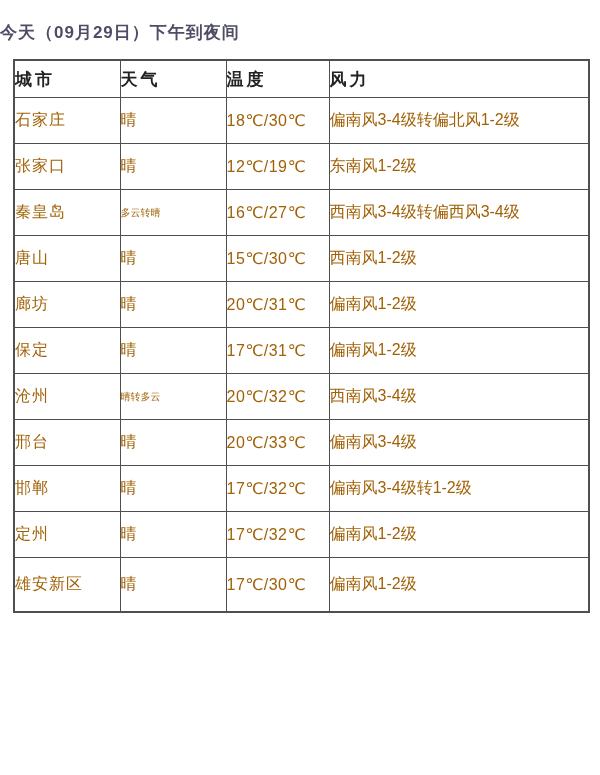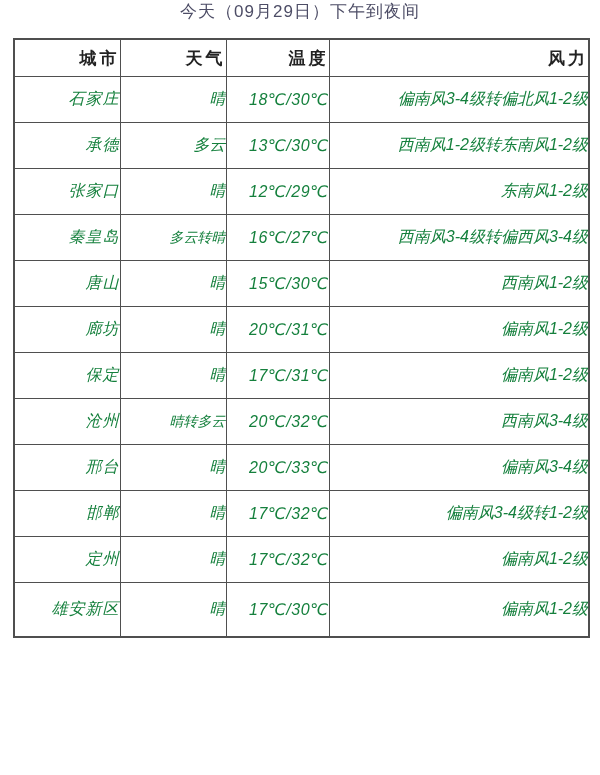--- a/index.html
+++ b/index.html
@@ -7,65 +7,65 @@
     padding: 0;
     background: #ffffff;
     font-family: "Liberation Sans", "DejaVu Sans", sans-serif;
   }
   body {
     width: 600px;
     height: 775px;
     overflow: hidden;
   }
   .page-title {
-    text-align: center;
+    padding-top: 21px;
+    text-align: left;
     font-size: 17px;
-    font-weight: 400;
+    font-weight: 700;
     color: #4d4d66;
     letter-spacing: 1px;
   }
   table.weather {
     border-collapse: collapse;
     table-layout: fixed;
     width: 575px;
     margin: 15px 0 0 13px;
     border: 2px solid #4f4f4f;
   }
   table.weather th,
   table.weather td {
     border: 1px solid #4f4f4f;
-    text-align: right;
+    text-align: left;
     vertical-align: middle;
     padding: 0;
     overflow: hidden;
     white-space: nowrap;
   }
   table.weather th {
     height: 36px;
     font-size: 17px;
     font-weight: 700;
     color: #222222;
     letter-spacing: 3px;
   }
   table.weather td {
     height: 45px;
     font-size: 16px;
     font-weight: 500;
-    color: #15803d;
-    font-style: italic;
+    color: #a16207;
   }
   table.weather tr:last-child td {
     height: 53px;
   }
   td.city-cell {
     font-size: 16.5px;
     letter-spacing: 1px;
   }
   td.weather-cell.small {
-    font-size: 14px;
+    font-size: 10px;
   }
   td.temp-cell {
     color: #d42222;
     font-size: 17px;
     letter-spacing: 0.5px;
   }
   td.wind-cell {
     font-size: 16px;
   }
 </style>
@@ -90,29 +90,23 @@
     </tr>
   </thead>
   <tbody>
       <tr>
         <td class="city-cell">石家庄</td>
         <td class="weather-cell">晴</td>
         <td class="temp-cell">18℃/30℃</td>
         <td class="wind-cell">偏南风3-4级转偏北风1-2级</td>
       </tr>
       <tr>
-        <td class="city-cell">承德</td>
-        <td class="weather-cell">多云</td>
-        <td class="temp-cell">13℃/30℃</td>
-        <td class="wind-cell">西南风1-2级转东南风1-2级</td>
-      </tr>
-      <tr>
         <td class="city-cell">张家口</td>
         <td class="weather-cell">晴</td>
-        <td class="temp-cell">12℃/29℃</td>
+        <td class="temp-cell">12℃/19℃</td>
         <td class="wind-cell">东南风1-2级</td>
       </tr>
       <tr>
         <td class="city-cell">秦皇岛</td>
         <td class="weather-cell small">多云转晴</td>
         <td class="temp-cell">16℃/27℃</td>
         <td class="wind-cell">西南风3-4级转偏西风3-4级</td>
       </tr>
       <tr>
         <td class="city-cell">唐山</td>

